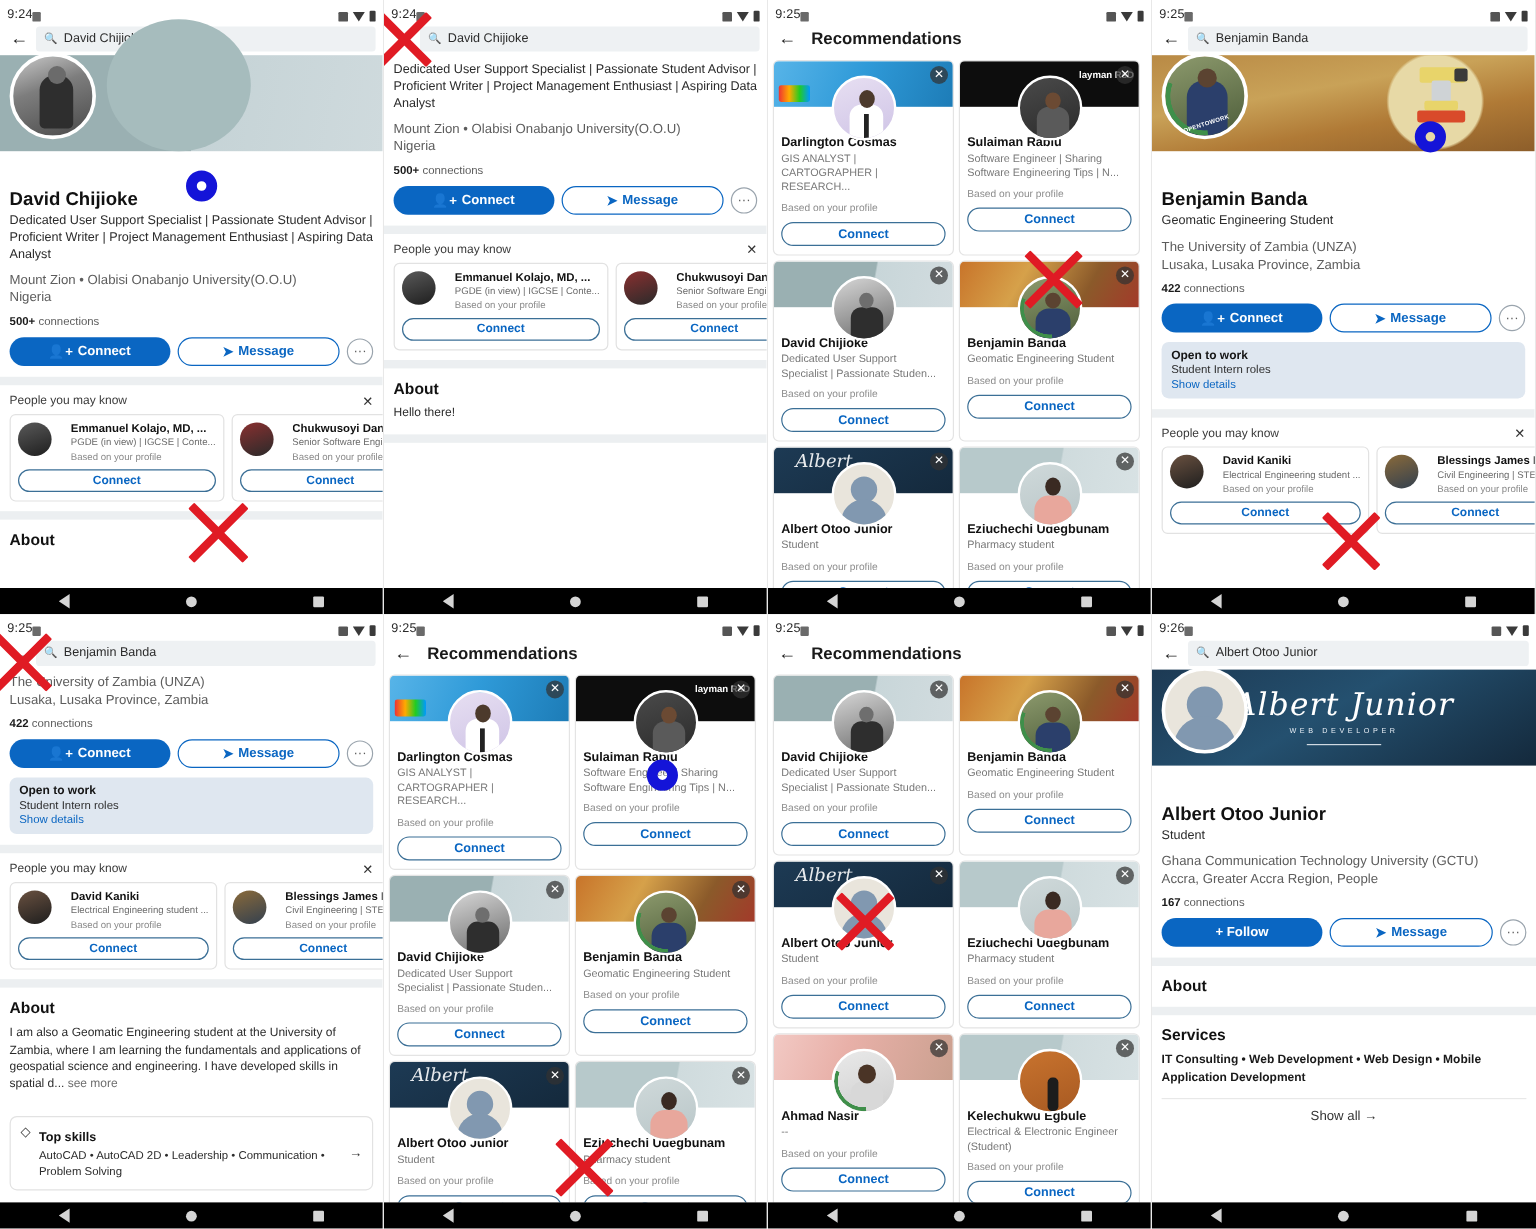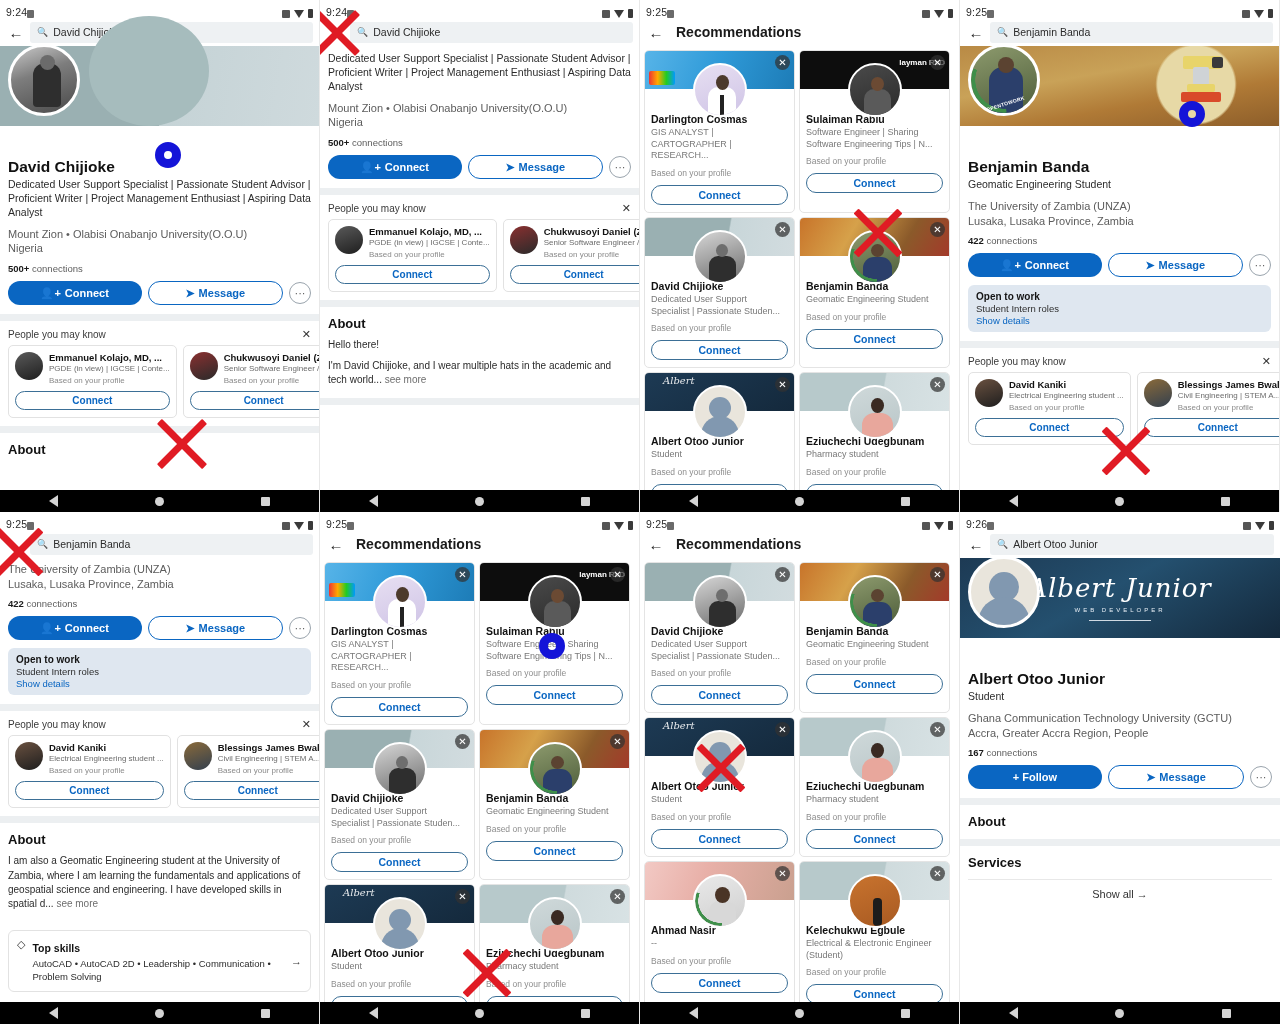--- a/index.html
+++ b/index.html
@@ -168,21 +168,21 @@
   .pymk-head {
     display: flex; align-items: center; padding: 7px 8px 4px;
     font-size: 10px; color: #3a3a3a;
   }
   .pymk-head .x { margin-left: auto; font-size: 11px; color: #333; cursor: pointer; }
   .pymk-row { display: flex; gap: 6px; padding: 0 8px 8px; }
   .pymk-card {
     flex: 0 0 162px; border: 1px solid #e2e2e2; border-radius: 5px;
     padding: 6px 6px 7px; background: #fff;
   }
-  .pymk-top { display: flex; gap: 6px; }
+  .pymk-top { display: flex; gap: 16px; }
   .pymk-av { width: 28px; height: 28px; border-radius: 50%; flex: 0 0 28px; overflow: hidden; position: relative; }
   .pymk-txt { min-width: 0; }
   .pymk-name { font-size: 9.5px; font-weight: bold; color: #111; white-space: nowrap; overflow: hidden; }
   .pymk-sub { font-size: 8px; color: #6b6b6b; white-space: nowrap; overflow: hidden; margin-top: 1px; }
   .pymk-basis { font-size: 8px; color: #8a8a8a; margin-top: 3px; }
   .pymk-btn {
     margin-top: 6px; height: 19px; border-radius: 10px; border: 1px solid #3b6f96;
     color: #0a66c2; font-size: 10px; font-weight: bold;
     display: flex; align-items: center; justify-content: center; cursor: pointer; background: #fff;
   }
@@ -226,21 +226,21 @@
     content:""; position:absolute; left:4px; bottom:4px; width:26px; height:14px;
     background: linear-gradient(90deg,#e33,#fa0,#2c2,#09f); border-radius:2px;
   }
   .rc-black { background:#0d0d0d; }
   .rc-black .brand {
     position:absolute; right:4px; top:7px; color:#fff; font-size:8px; font-weight:bold;
   }
   .rc-gray { background: linear-gradient(100deg,#9ab0b2 0%, #9ab0b2 55%, #c8d6d9 56%, #d2dcdf 100%); }
   .rc-market { background: linear-gradient(120deg,#c8742a 0%, #d6a14a 35%, #8b5a2a 70%, #a33a2a 100%); }
   .rc-navy { background: linear-gradient(150deg,#1d3a54,#14293c); }
-  .rc-navy .sig { position:absolute; left:18px; top:2px; font-family:"DejaVu Serif",serif; font-style:italic; color:#fff; font-size:10px; opacity:.9; }
+  .rc-navy .sig { position:absolute; left:18px; top:2px; font-family:"DejaVu Serif",serif; font-style:italic; color:#fff; font-size:15px; opacity:.9; }
   .rc-pinkish { background: linear-gradient(110deg,#f2c9c4 0%, #e8b0a8 40%, #caa08f 100%); }
   .rc-teal { background: linear-gradient(100deg,#b7c9cb 0%, #b7c9cb 55%, #cfdbdd 56%, #d8e2e4 100%); }
 
   .rec-x {
     position: absolute; right: 4px; top: 4px; width: 15px; height: 15px;
     border-radius: 50%; background: rgba(50,50,50,.72); color: #fff;
     font-size: 10px; display: flex; align-items: center; justify-content: center;
     cursor: pointer; line-height: 0;
   }
   .rec-av {
@@ -453,21 +453,20 @@
               <div class="pymk-basis">Based on your profile</div>
             </div>
           </div>
           <div class="pymk-btn">Connect</div>
         </div>
       </div>
       <div class="sep" style="margin-top:0"></div>
       <div class="sect">
         <h3>About</h3>
         <p>Hello there!</p>
-        <p><span>I'm David Chijioke, and I wear multiple hats in the academic and tech world...</span> <span class="seemore">see more</span></p>
       </div>
       <div class="sep" style="margin-top:0"></div>
       <div class="xmark" style="left:-12px;top:4px;width:58px;height:58px;"></div>
     </div>
     <div class="navbar">
       <div class="nav-back"></div>
       <div class="nav-home"></div>
       <div class="nav-rec"></div>
     </div>
   </div>
@@ -1011,20 +1010,21 @@
             <span>···</span>
           </div>
       </div>
       <div class="sep"></div>
       <div class="sect">
         <h3>About</h3>
       </div>
       <div class="sep" style="margin-top:0"></div>
       <div class="sect" style="padding-bottom:0">
         <h3>Services</h3>
+        <div class="services-list">IT Consulting • Web Development • Web Design • Mobile Application Development</div>
         <div class="showall">Show all →</div>
       </div>
     </div>
     <div class="navbar">
       <div class="nav-back"></div>
       <div class="nav-home"></div>
       <div class="nav-rec"></div>
     </div>
   </div>
 

